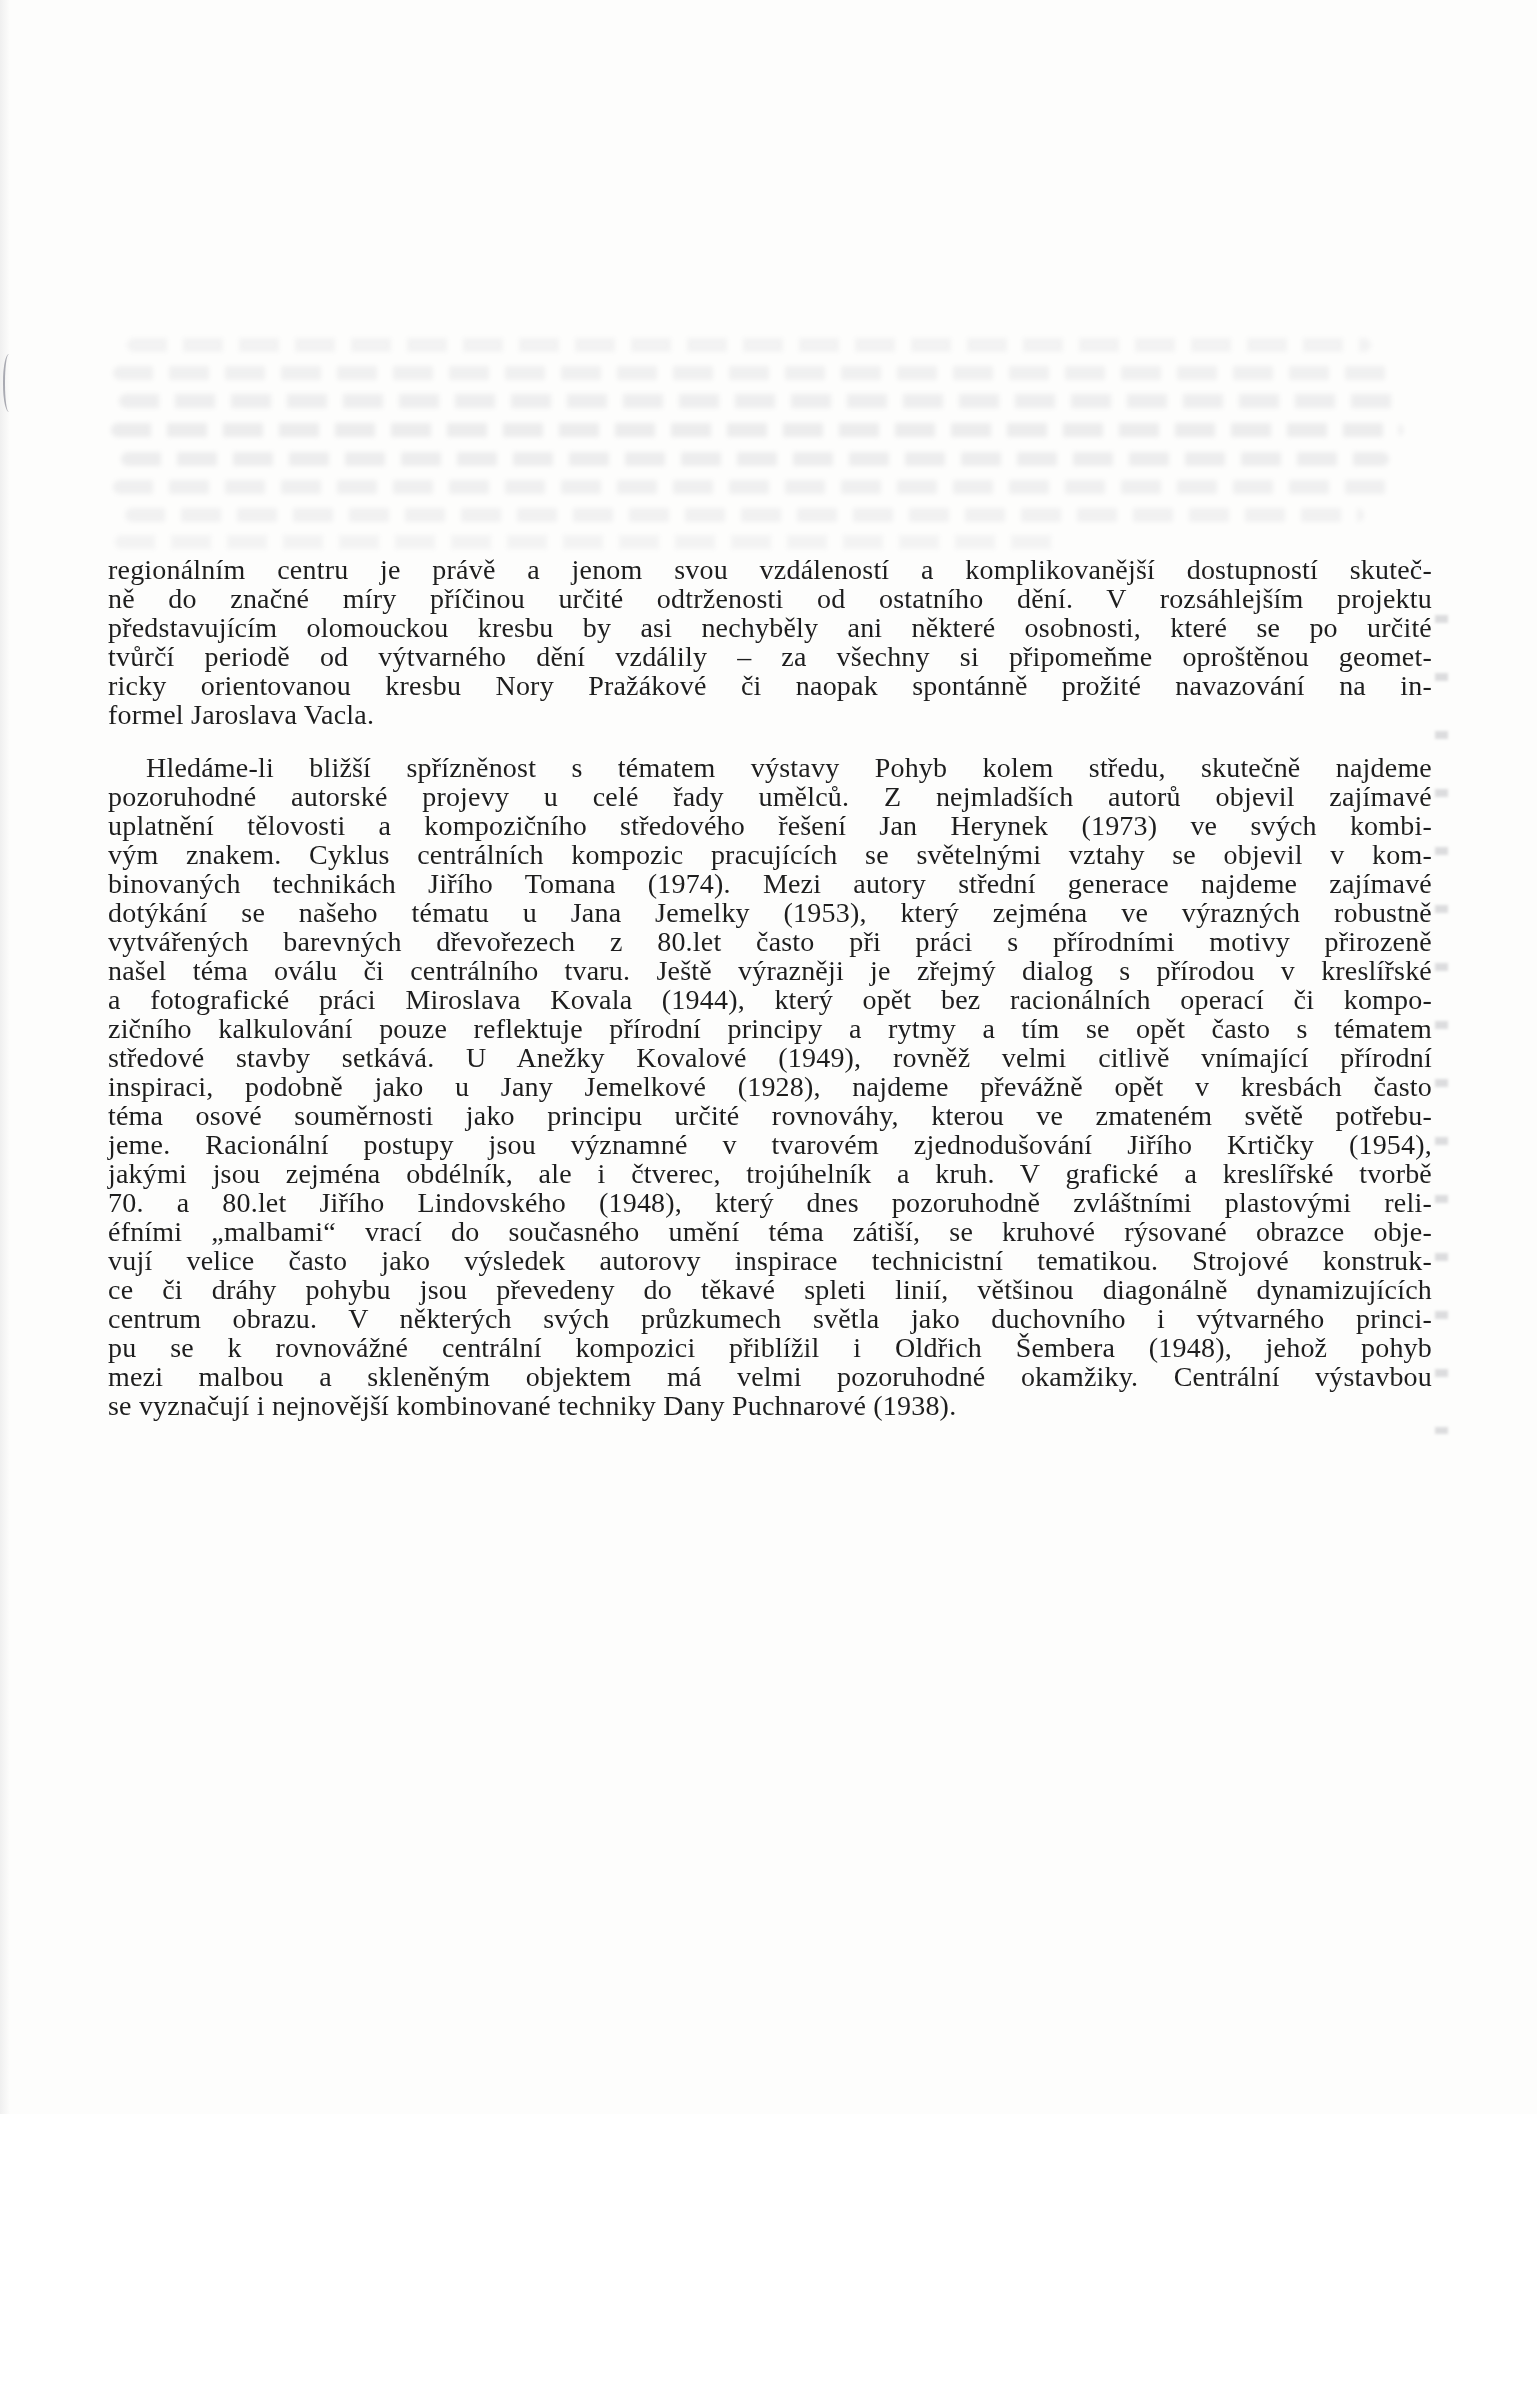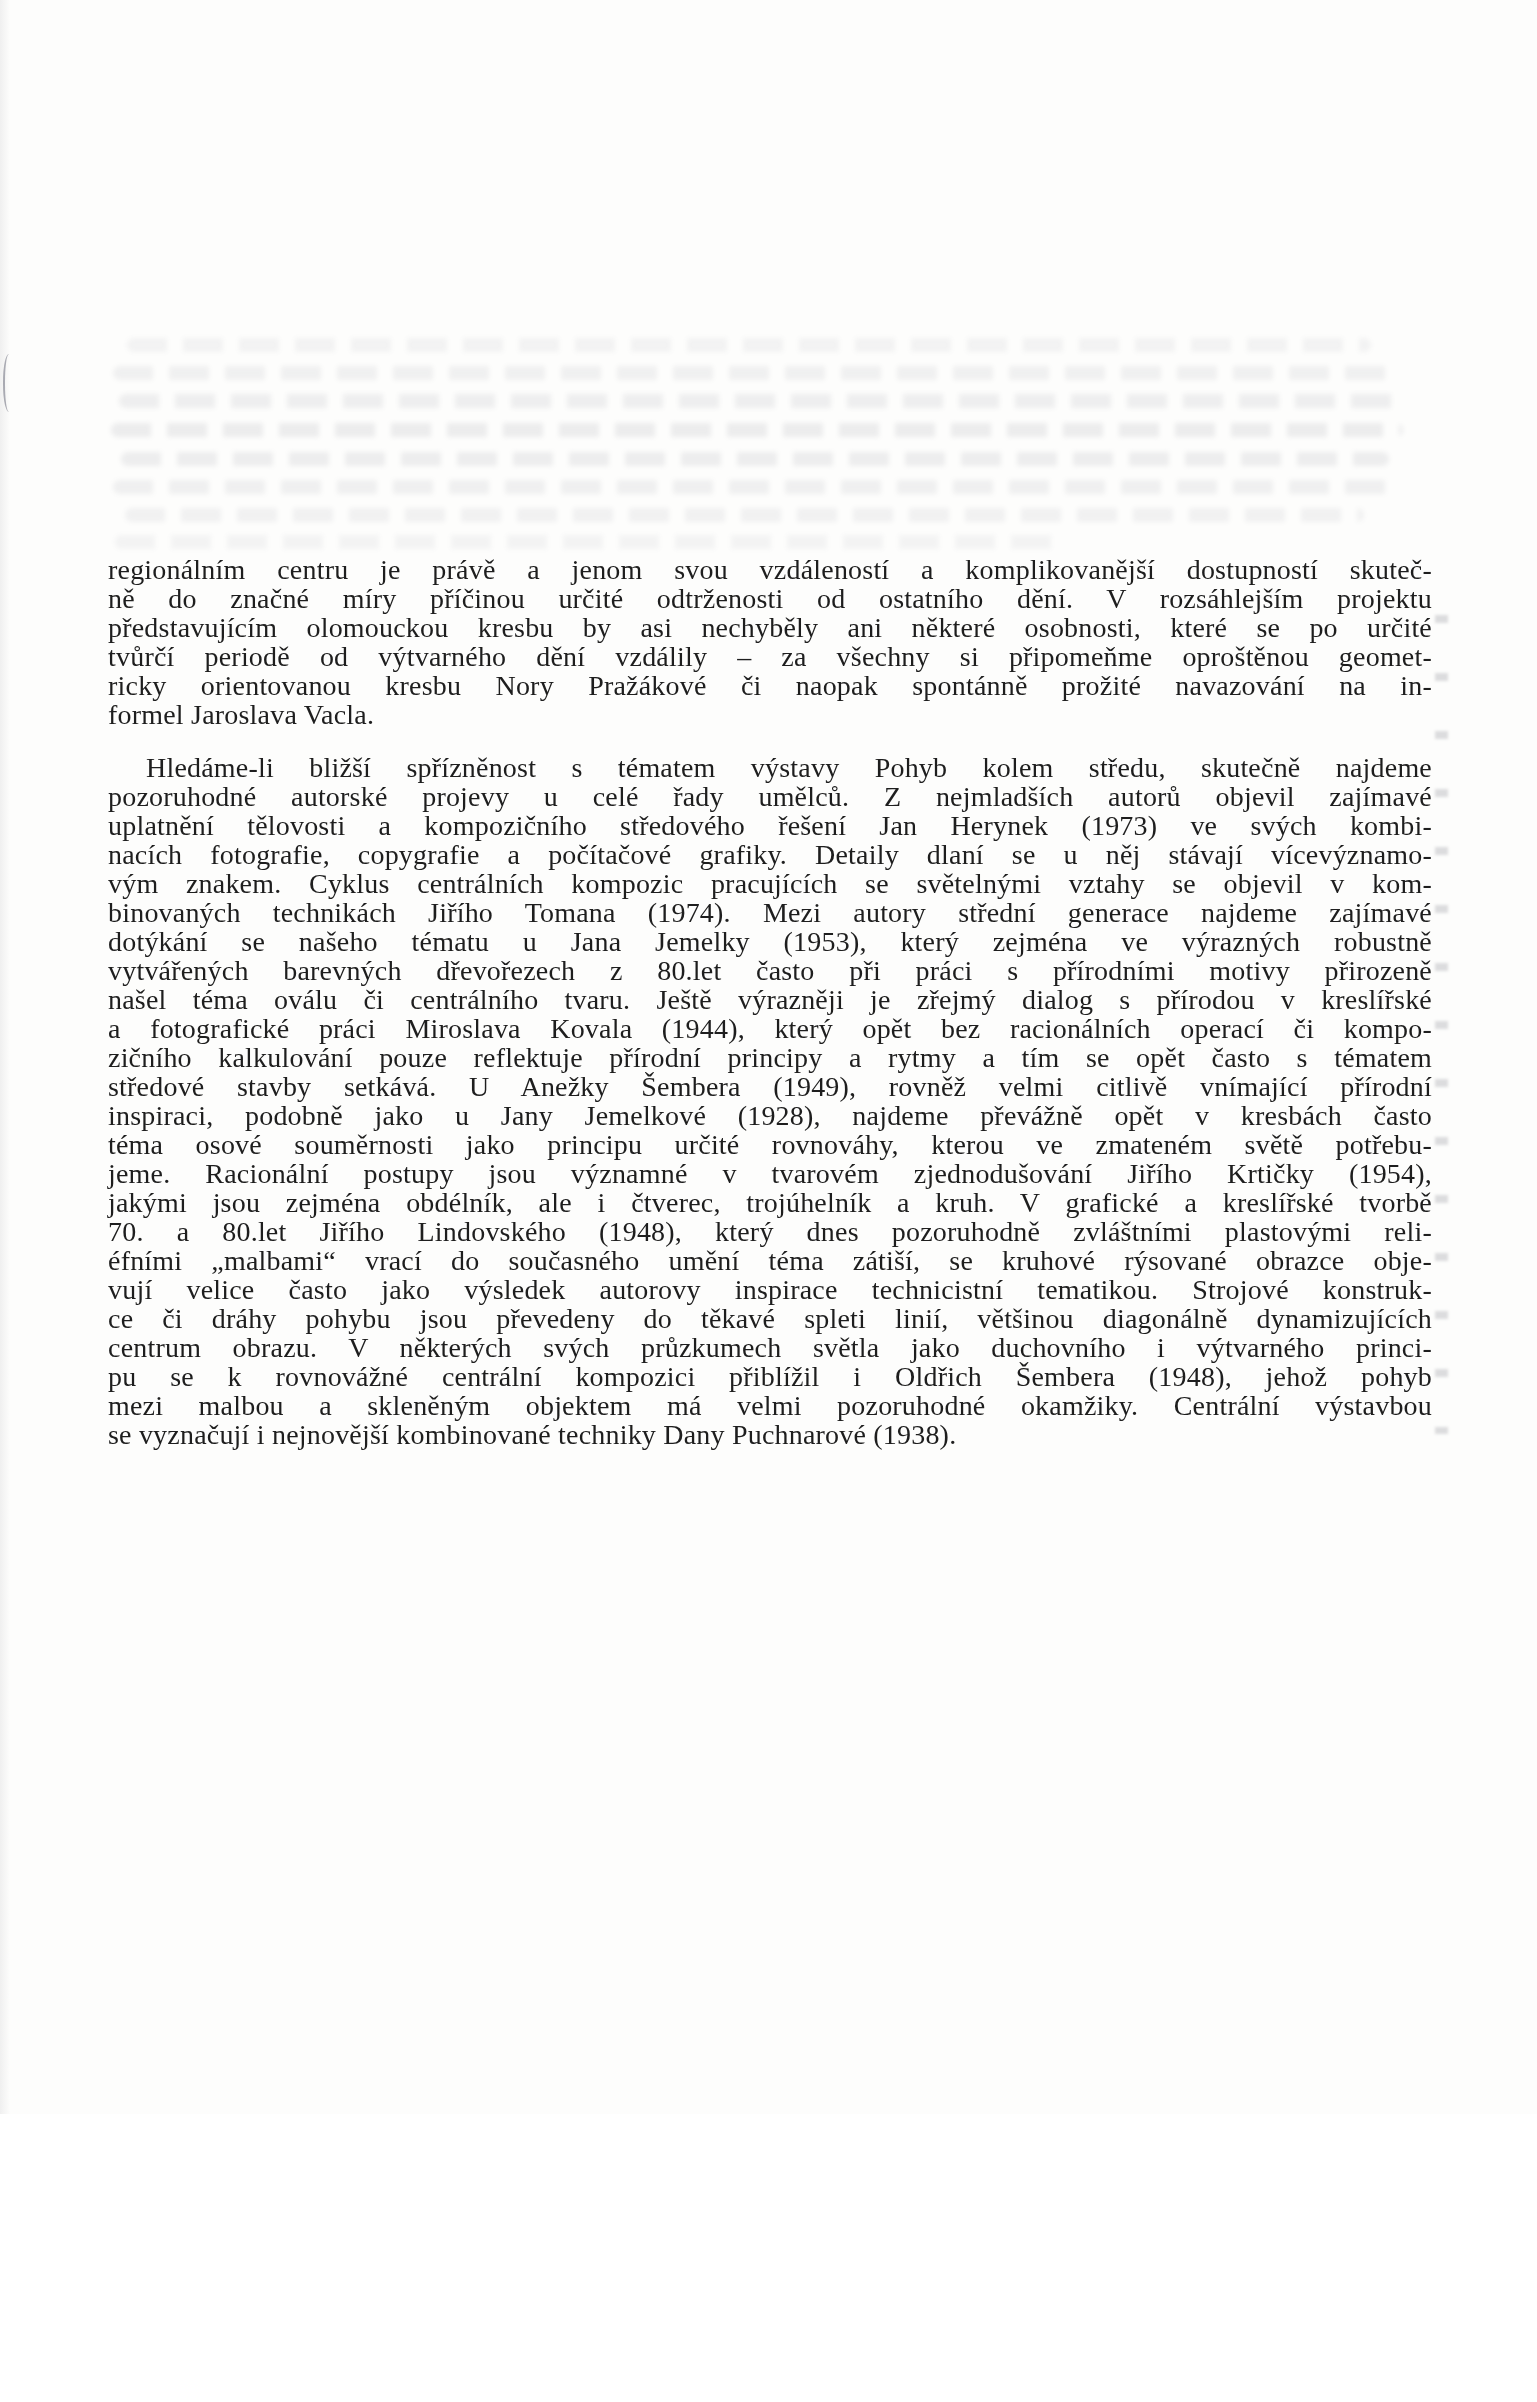--- a/index.html
+++ b/index.html
@@ -80,29 +80,28 @@
   <div class="text-block" id="text-block">
       <div class="line"><span>regionálním centru je právě a jenom svou vzdáleností a komplikovanější dostupností skuteč-</span></div>
       <div class="line"><span>ně do značné míry příčinou určité odtrženosti od ostatního dění. V rozsáhlejším projektu</span></div>
       <div class="line"><span>představujícím olomouckou kresbu by asi nechyběly ani některé osobnosti, které se po určité</span></div>
       <div class="line"><span>tvůrčí periodě od výtvarného dění vzdálily – za všechny si připomeňme oproštěnou geomet-</span></div>
       <div class="line"><span>ricky orientovanou kresbu </span><span class="b">Nory Pražákové</span><span> či naopak spontánně prožité navazování na in-</span></div>
       <div class="line noj"><span>formel </span><span class="b">Jaroslava Vacla</span><span>.</span></div>
       <div class="line ind"><span>Hledáme-li bližší spřízněnost s tématem výstavy Pohyb kolem středu, skutečně najdeme</span></div>
       <div class="line"><span>pozoruhodné autorské projevy u celé řady umělců. Z nejmladších autorů objevil zajímavé</span></div>
       <div class="line"><span>uplatnění tělovosti a kompozičního středového řešení </span><span class="b">Jan Herynek</span><span> (1973) ve svých kombi-</span></div>
-      <div class="line"><span>nacích fotografie, copygrafie a počítačové grafiky. Detaily dlaní se u něj stávají vícevýznamo-</span></div>
       <div class="line"><span>vým znakem. Cyklus centrálních kompozic pracujících se světelnými vztahy se objevil v kom-</span></div>
       <div class="line"><span>binovaných technikách </span><span class="b">Jiřího Tomana</span><span> (1974). Mezi autory střední generace najdeme zajímavé</span></div>
       <div class="line"><span>dotýkání se našeho tématu u </span><span class="b">Jana Jemelky</span><span> (1953), který zejména ve výrazných robustně</span></div>
       <div class="line"><span>vytvářených barevných dřevořezech z 80.let často při práci s přírodními motivy přirozeně</span></div>
       <div class="line"><span>našel téma oválu či centrálního tvaru. Ještě výrazněji je zřejmý dialog s přírodou v kreslířské</span></div>
       <div class="line"><span>a fotografické práci </span><span class="b">Miroslava Kovala</span><span> (1944), který opět bez racionálních operací či kompo-</span></div>
       <div class="line"><span>zičního kalkulování pouze reflektuje přírodní principy a rytmy a tím se opět často s tématem</span></div>
-      <div class="line"><span>středové stavby setkává. U </span><span class="b">Anežky Šembera</span><span> (1949), rovněž velmi citlivě vnímající přírodní</span></div>
+      <div class="line"><span>středové stavby setkává. U </span><span class="b">Anežky Kovalové</span><span> (1949), rovněž velmi citlivě vnímající přírodní</span></div>
       <div class="line"><span>inspiraci, podobně jako u </span><span class="b">Jany Jemelkové</span><span> (1928), najdeme převážně opět v kresbách často</span></div>
       <div class="line"><span>téma osové souměrnosti jako principu určité rovnováhy, kterou ve zmateném světě potřebu-</span></div>
       <div class="line"><span>jeme. Racionální postupy jsou významné v tvarovém zjednodušování </span><span class="b">Jiřího Krtičky</span><span> (1954),</span></div>
       <div class="line"><span>jakými jsou zejména obdélník, ale i čtverec, trojúhelník a kruh. V grafické a kreslířské tvorbě</span></div>
       <div class="line"><span>70. a 80.let </span><span class="b">Jiřího Lindovského</span><span> (1948), který dnes pozoruhodně zvláštními plastovými reli-</span></div>
       <div class="line"><span>éfními „malbami“ vrací do současného umění téma zátiší, se kruhové rýsované obrazce obje-</span></div>
       <div class="line"><span>vují velice často jako výsledek autorovy inspirace technicistní tematikou. Strojové konstruk-</span></div>
       <div class="line"><span>ce či dráhy pohybu jsou převedeny do těkavé spleti linií, většinou diagonálně dynamizujících</span></div>
       <div class="line"><span>centrum obrazu. V některých svých průzkumech světla jako duchovního i výtvarného princi-</span></div>
       <div class="line"><span>pu se k rovnovážné centrální kompozici přiblížil i </span><span class="b">Oldřich Šembera</span><span> (1948), jehož pohyb</span></div>

